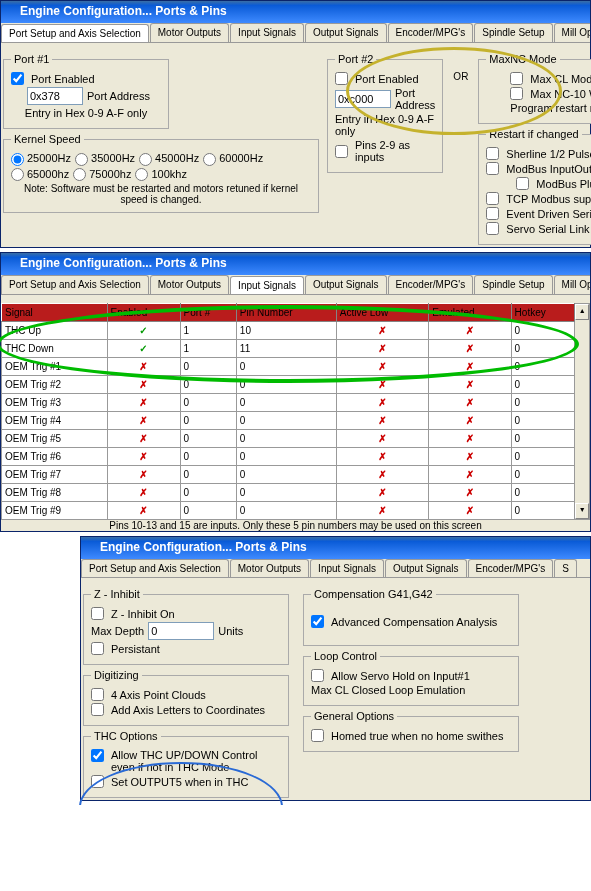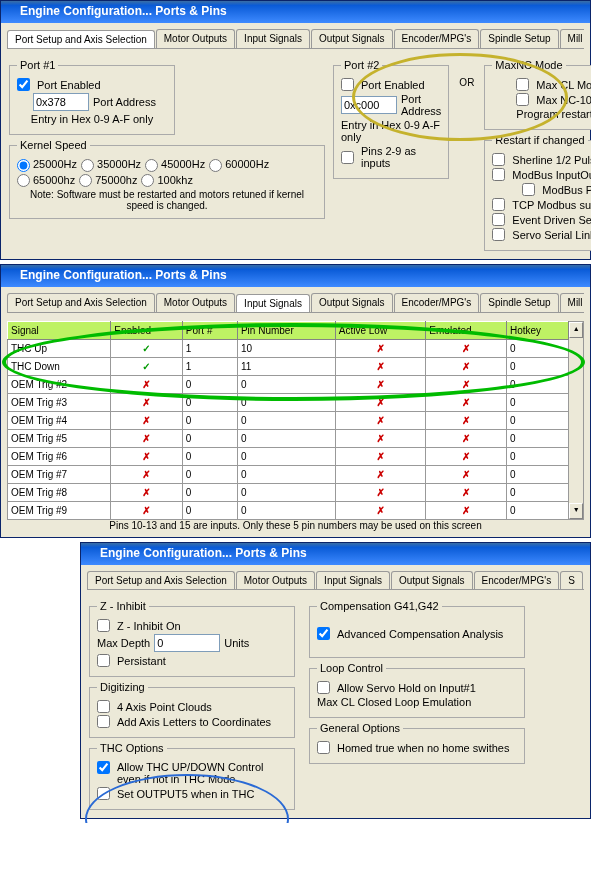--- a/index.html
+++ b/index.html
@@ -1,33 +1,33 @@
 <!DOCTYPE html>
 <html><head>
 <meta charset="utf-8">
 <style>
 body{margin:0;font-family:Tahoma,sans-serif;font-size:11px;color:#000;background:#fff;width:591px}
 .window{border:1px solid #0a246a;margin-bottom:4px}
 .titlebar{background:linear-gradient(#3a6ea5,#0a5bd7 20%,#3e8aff);color:#fff;font-weight:bold;padding:3px 19px;font-size:12px;height:16px}
-.body{background:#ece9d8;padding:6px}
+.body{background:#ece9d8;}
 .tabs{display:flex;border-bottom:1px solid #999;margin-bottom:8px;flex-wrap:nowrap;overflow:hidden}
 .tab{padding:3px 7px;background:#ece9d8;border:1px solid #999;border-bottom:none;border-radius:3px 3px 0 0;margin-right:1px;white-space:nowrap;position:relative;font-size:10px}
 .tab.active{background:#fff;top:1px;border-bottom:1px solid #fff}
 fieldset{border:1px solid #aaa;padding:5px 7px 7px;margin:2px;position:relative;background:#ece9d8}
 legend{font-size:11px;padding:0 3px}
 .row{display:flex;align-items:center;gap:4px;margin:2px 0}
 input[type=text]{border:1px solid #7f9db9;padding:1px 2px;font-size:11px;height:14px;font-family:inherit}
 input[type=checkbox],input[type=radio]{margin:0 3px 0 0;vertical-align:middle}
 .top-cols{display:flex;gap:4px;align-items:flex-start}
 .col{display:flex;flex-direction:column}
 .or{margin:20px 4px 0;font-size:10px}
 .note{font-size:10px;text-align:center;}
 table{border-collapse:collapse;width:100%;background:#fff;font-size:10px}
 th,td{border:1px solid #999;padding:1px 3px;text-align:left;height:15px}
-th{background:#bef264;font-weight:normal;border:1px solid #fff;border-right-color:#848484;border-bottom-color:#848484}
+th{background:#b91c1c;font-weight:normal;border:1px solid #fff;border-right-color:#848484;border-bottom-color:#848484}
 .rd{color:#c00;font-weight:bold;text-align:center}
 .gn{color:#090;font-weight:bold;text-align:center}
 .yellow-oval{border:3px solid #c5b22d;border-radius:50%;position:absolute;pointer-events:none}
 .green-oval{border:4px solid #0b0;border-radius:50%;position:absolute;pointer-events:none}
 .blue-oval{border:2px solid #2a6ad5;border-radius:50%;position:absolute;pointer-events:none}
 .mid-cols{display:flex;gap:10px}
 .w3{margin-left:80px;width:auto}
 .tbl-wrap{position:relative;display:flex}
 .sbar{width:14px;background:#ece9d8;display:flex;flex-direction:column;border:1px solid #999;border-left:none}
 .sbar-btn{height:14px;background:#ece9d8;border:1px solid #fff;border-right-color:#848484;border-bottom-color:#848484;text-align:center;font-size:7px;line-height:12px}
@@ -189,20 +189,29 @@
             <tr>
               <td>THC Down</td>
               <td class="gn">✓</td>
               <td>1</td>
               <td>11</td>
               <td class="rd">✗</td>
               <td class="rd">✗</td>
               <td>0</td>
             </tr>
             <tr>
+              <td>OEM Trig #1</td>
+              <td class="rd">✗</td>
+              <td>0</td>
+              <td>0</td>
+              <td class="rd">✗</td>
+              <td class="rd">✗</td>
+              <td>0</td>
+            </tr>
+            <tr>
               <td>OEM Trig #2</td>
               <td class="rd">✗</td>
               <td>0</td>
               <td>0</td>
               <td class="rd">✗</td>
               <td class="rd">✗</td>
               <td>0</td>
             </tr>
             <tr>
               <td>OEM Trig #3</td>

